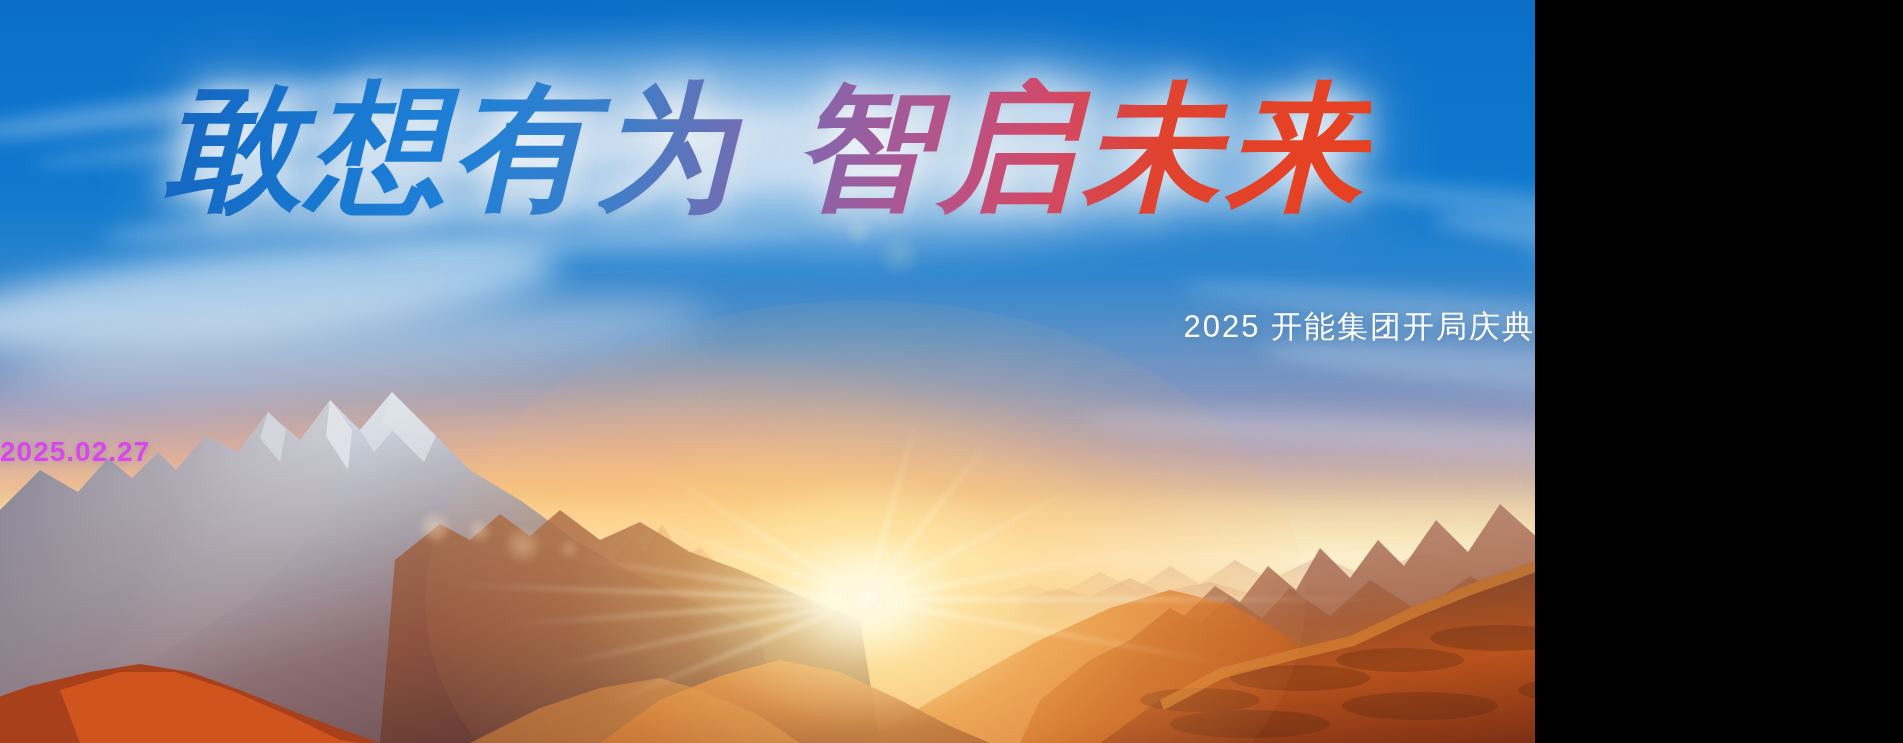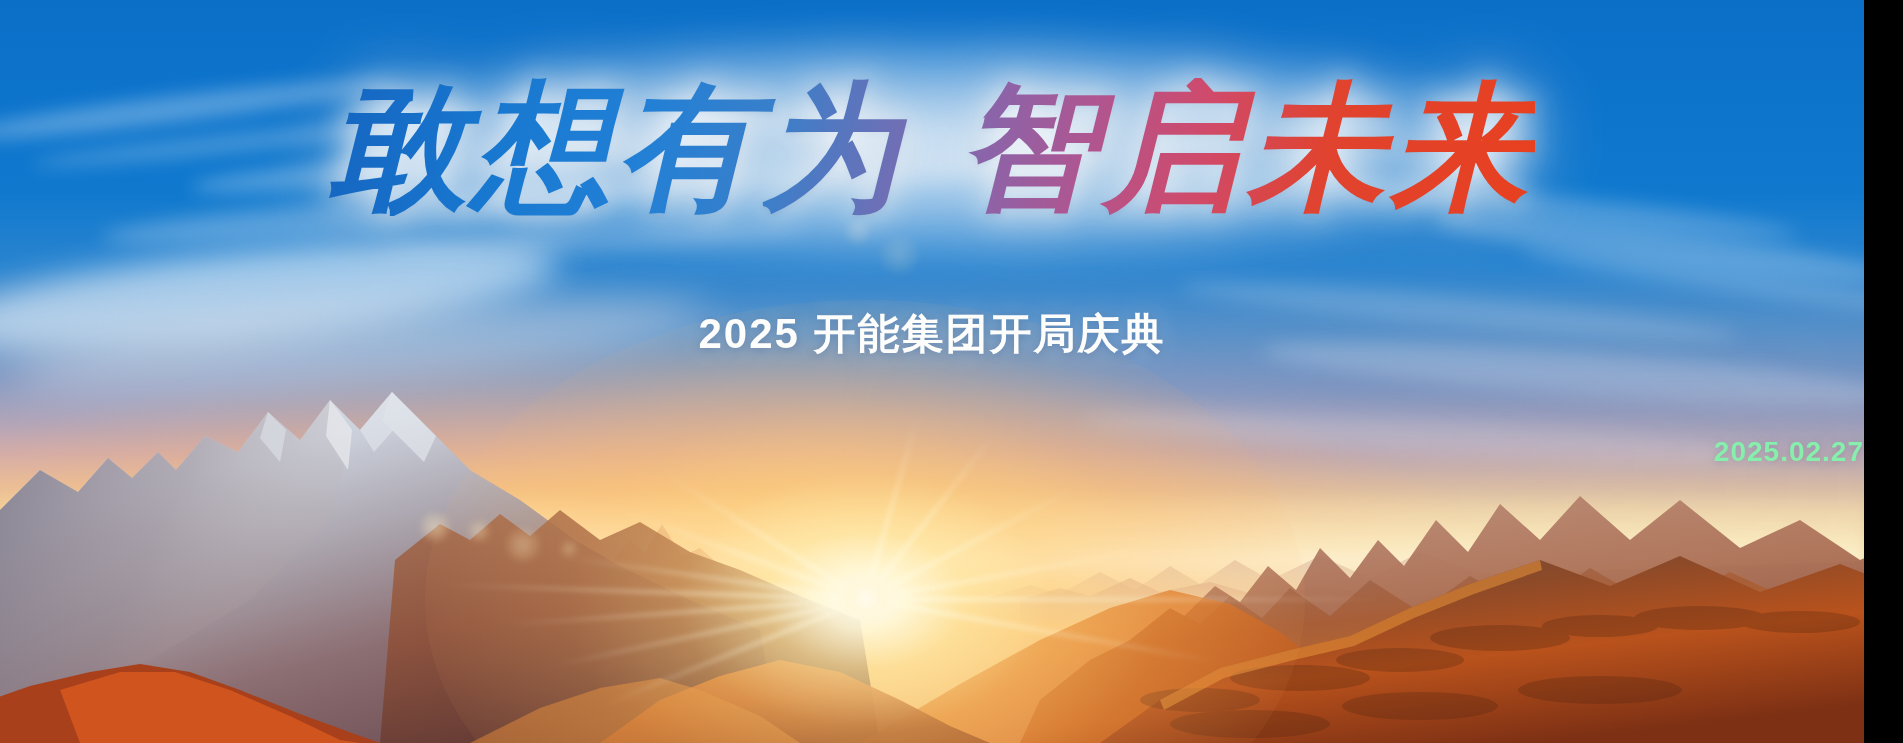--- a/index.html
+++ b/index.html
@@ -8,21 +8,21 @@
     padding: 0;
     background: #000;
   }
   body {
     font-family: "Liberation Sans", "DejaVu Sans", sans-serif;
   }
 
   
   #banner {
     position: relative;
-    width: 1864px;
+    width: 1535px;
     height: 743px;
     overflow: hidden;
     user-select: none;
   }
 
   
   .sky-base {
     position: absolute;
     inset: 0;
     background:
@@ -216,46 +216,46 @@
     filter: drop-shadow(0 0 16px rgba(255,255,255,0.95))
             drop-shadow(0 0 34px rgba(255,255,255,0.6))
             drop-shadow(0 2px 3px rgba(10,60,120,0.25));
   }
 
   
   .subtitle-zh {
     position: absolute;
     left: 0; right: 0;
     top: 306px;
-    text-align: center;
-    font-size: 42px;
-    font-weight: 700;
+    text-align: right;
+    font-size: 31px;
+    font-weight: 400;
     color: #fdfdfb;
     letter-spacing: 2px;
     text-shadow: 0 1px 10px rgba(60,90,140,0.45), 0 0 26px rgba(255,255,255,0.35);
   }
   .subtitle-en {
     position: absolute;
     left: 0; right: 0;
     top: 370px;
     text-align: center;
     font-size: 30px;
     font-weight: 400;
     color: #fbfbf9;
     letter-spacing: 0.4px;
     text-shadow: 0 1px 9px rgba(60,90,140,0.45), 0 0 20px rgba(255,255,255,0.3);
   }
   .event-date {
     position: absolute;
-    left: 6px; right: 0;
+    left: 0; right: 0;
     top: 436px;
-    text-align: right;
+    text-align: left;
     font-size: 28px;
     font-weight: 700;
-    color: #86efac;
+    color: #d946ef;
     letter-spacing: 1px;
     text-shadow: 0 1px 8px rgba(90,90,120,0.45), 0 0 18px rgba(255,255,255,0.35);
   }
 </style>
 </head>
 <body>
 
 <div id="banner">
 
   <div class="sky-base"></div>

